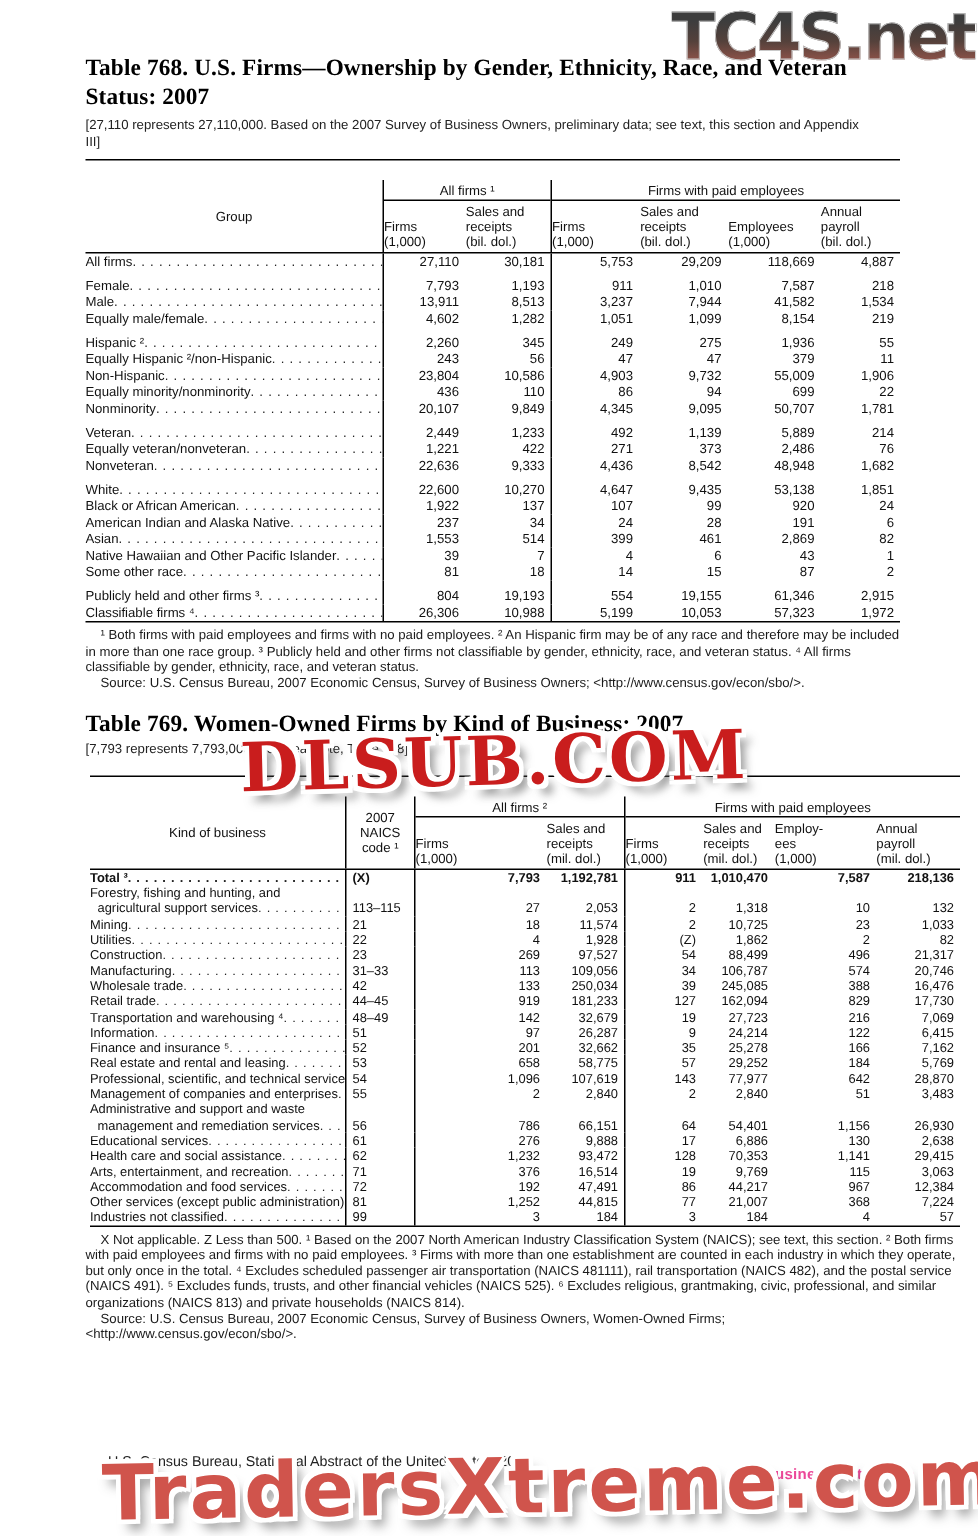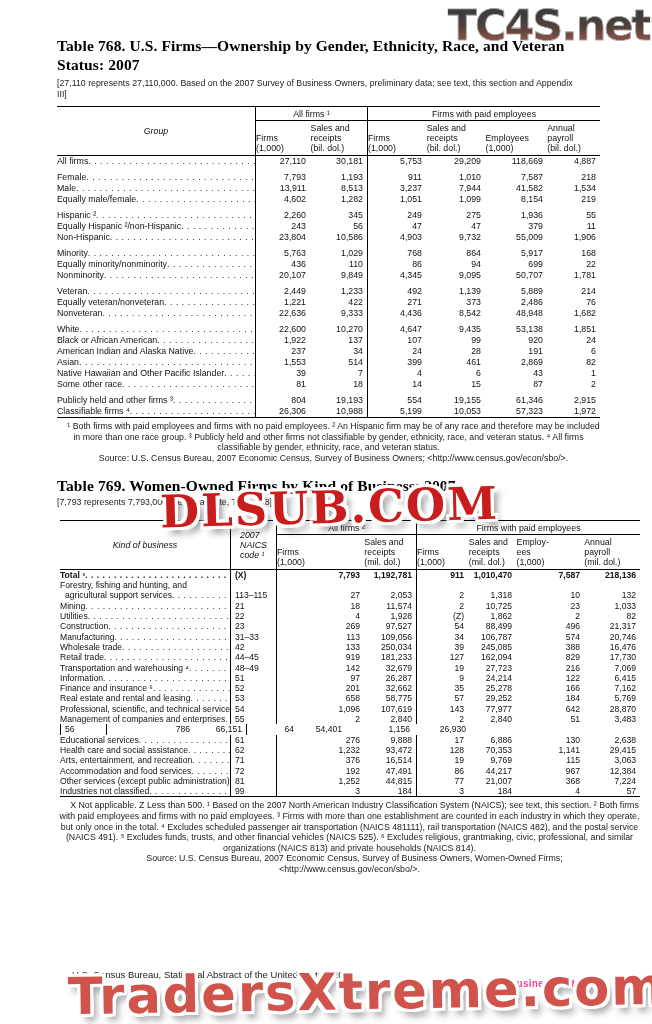--- a/index.html
+++ b/index.html
@@ -15,26 +15,26 @@
   .t769-title{margin:13px 0 0 57px;width:560px;}
   .headnote{font-size:8.8px;line-height:10.5px;color:#222;}
   .hn768{margin:4px 0 0 57px;width:524px;}
   .hn769{margin:2px 0 12px 57px;width:560px;}
 
   
   .tbl{border-top:1px solid #000;}
   .t768{margin:7px 0 0 57px;width:543px;}
   .t769{margin:4px 0 0 60px;width:580px;}
   .thead{display:flex;border-bottom:1px solid #000;font-size:8.8px;line-height:10px;}
-  .hsec{box-sizing:border-box;}
+  .hsec{box-sizing:border-box;margin-top:13px;}
   .bl{border-left:1px solid #000;}
   .hgl{text-align:center;border-bottom:1px solid #000;padding:2px 0 1px;}
   .hcols{display:flex;align-items:flex-end;padding:2px 0 2px;}
   .hc{box-sizing:border-box;text-align:left;padding-right:4px;}
-  .hcenter{display:flex;align-items:center;justify-content:center;font-style:italic;}
+  .hcenter{display:flex;align-items:center;justify-content:center;text-align:center;}
 
   .tbody{border-bottom:1px solid #000;}
   .tr{display:flex;align-items:stretch;font-size:8.8px;line-height:11px;}
   .t769 .tr{font-size:8.6px;line-height:10.3px;}
   .tr.bold{font-weight:bold;}
   .tr.gap > .td{padding-top:5px;}
   .td{box-sizing:border-box;flex:0 0 auto;}
   .td.num{display:flex;align-items:flex-end;justify-content:flex-end;padding-right:4px;white-space:nowrap;}
   .td.naics{padding-left:4px;display:flex;align-items:flex-end;white-space:nowrap;}
   .td.lblcell{overflow:hidden;}
@@ -50,21 +50,21 @@
   .t768 .w2{width:59px;} .t768 .w3{width:59px;} .t768 .w4{width:62px;} .t768 .w5{width:53px;}
   .t768 .hs1{width:198px;} .t768 .hs2{width:112px;} .t768 .hs3{width:233px;}
   .t769 .w-lbl{width:170px;} .t769 .w-naics{width:46px;} .t769 .w0{width:88px;} .t769 .w1{width:52px;}
   .t769 .w2{width:52px;} .t769 .w3{width:48px;} .t769 .w4{width:68px;} .t769 .w5{width:56px;}
   .t769 .hsK{width:170px;} .t769 .hsN{width:46px;} .t769 .hs2{width:140px;} .t769 .hs3{width:224px;}
 
   
   .fns{font-size:8.8px;line-height:10.6px;color:#1a1a1a;}
   .fn768{margin:3px 0 0 57px;width:543px;}
   .fn769{margin:3px 0 0 57px;width:585px;}
-  .fns p{margin:0;text-indent:10px;white-space:pre-line;text-align:center;}
+  .fns p{margin:0;text-indent:10px;white-space:pre-line;}
 
   
   .page-right{position:absolute;right:16px;top:978px;font-size:10px;font-weight:600;color:#ec4899;letter-spacing:.2px;}
   .page-right .num{margin-left:9px;}
   .page-left{position:absolute;left:72px;top:969px;font-size:9.5px;color:#222;}
 
   
   .wm{position:absolute;z-index:10;pointer-events:none;}
   .wm-top{top:0px;right:2px;font-family:"DejaVu Sans",sans-serif;font-weight:bold;font-size:43px;letter-spacing:-2px;
      background:linear-gradient(to bottom,#3d3d3d 28%,#54413b 55%,#96554b 85%);
@@ -216,34 +216,20 @@
               </div>
             </div>
             <div class="td num w0 bl">23,804</div>
             <div class="td num w1">10,586</div>
             <div class="td num w2 bl">4,903</div>
             <div class="td num w3">9,732</div>
             <div class="td num w4">55,009</div>
             <div class="td num w5">1,906</div>
           </div>
 
-          <div class="tr gap">
-            <div class="td lblcell w-lbl">
-              <div class="lrow">
-                <span class="lt">Minority</span>
-                <span class="dots"></span>
-              </div>
-            </div>
-            <div class="td num w0 bl">5,763</div>
-            <div class="td num w1">1,029</div>
-            <div class="td num w2 bl">768</div>
-            <div class="td num w3">864</div>
-            <div class="td num w4">5,917</div>
-            <div class="td num w5">168</div>
-          </div>
 
           <div class="tr">
             <div class="td lblcell w-lbl">
               <div class="lrow">
                 <span class="lt">Equally minority/nonminority</span>
                 <span class="dots"></span>
               </div>
             </div>
             <div class="td num w0 bl">436</div>
             <div class="td num w1">110</div>
@@ -698,20 +684,27 @@
             <div class="td naics w-naics bl">55</div>
             <div class="td num w0 bl">2</div>
             <div class="td num w1">2,840</div>
             <div class="td num w2 bl">2</div>
             <div class="td num w3">2,840</div>
             <div class="td num w4">51</div>
             <div class="td num w5">3,483</div>
           </div>
 
           <div class="tr">
+            <div class="td lblcell w-lbl">
+              <div class="l1">Administrative and support and waste</div>
+              <div class="lrow">
+                <span class="lt">management and remediation services</span>
+                <span class="dots"></span>
+              </div>
+            </div>
             <div class="td naics w-naics bl">56</div>
             <div class="td num w0 bl">786</div>
             <div class="td num w1">66,151</div>
             <div class="td num w2 bl">64</div>
             <div class="td num w3">54,401</div>
             <div class="td num w4">1,156</div>
             <div class="td num w5">26,930</div>
           </div>
 
           <div class="tr">

